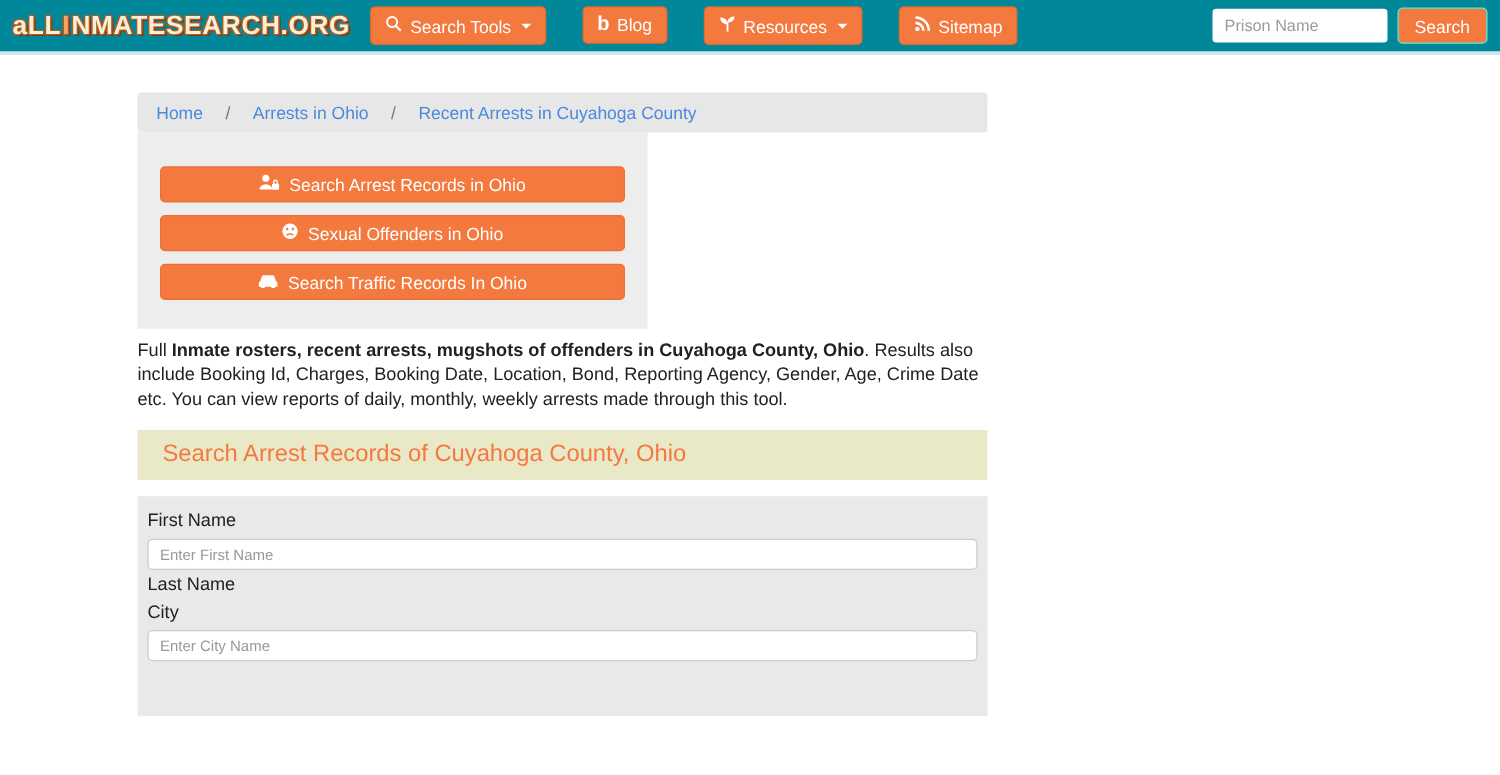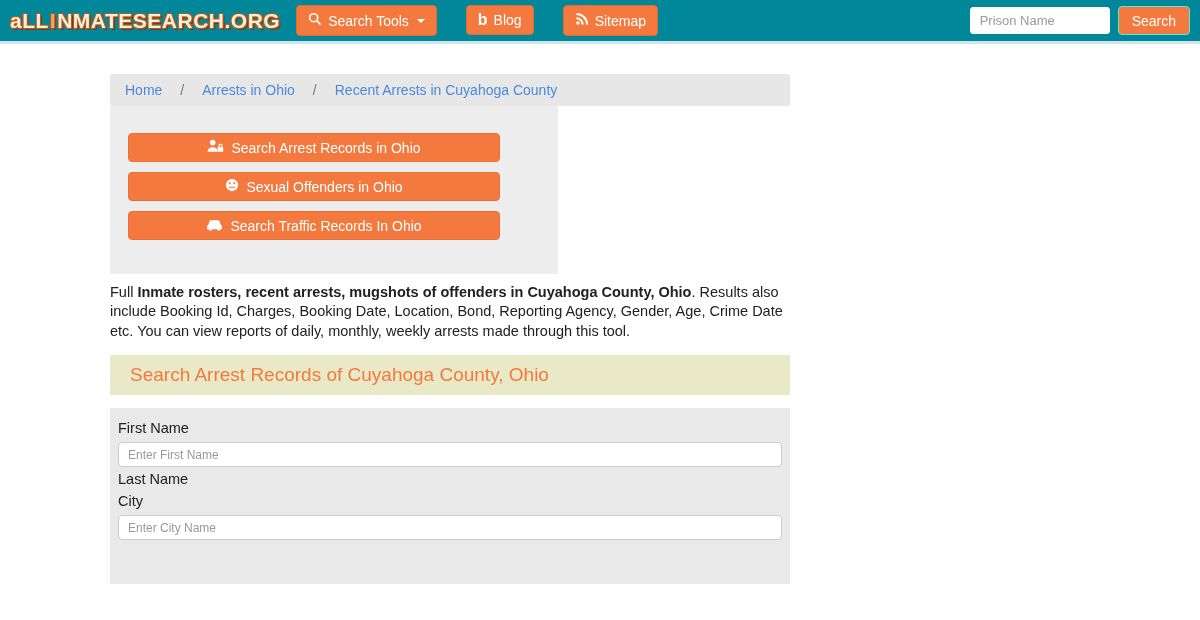--- a/index.html
+++ b/index.html
@@ -81,33 +81,33 @@
 
   .page-title {
     font-size: 24px;
     font-weight: 400;
     color: #212121;
     margin: 12px 0 5px 0;
   }
 
   .buttons-panel {
     background: #ededed;
-    width: 448px;
+    width: 408px;
     padding: 27px 0 22px 18px;
   }
   .action-btn {
     display: flex; align-items: center; justify-content: center; gap: 7px;
     width: 372px; height: 29px;
     background: #f4793e;
     border: 1px solid #ed6f33; border-radius: 4px;
     color: #ffffff; font-size: 14px;
     font-family: "Liberation Sans", sans-serif;
     margin-bottom: 10px; cursor: pointer;
   }
-  .action-btn:last-child { margin-bottom: 12px; }
+  .action-btn:last-child { margin-bottom: 1px; }
   .action-btn svg { flex: 0 0 auto; }
 
   .intro {
     margin: 9px 0 0 0;
     font-size: 14.5px;
     line-height: 1.34;
     color: #212121;
   }
   .intro b { font-weight: 700; }
 
@@ -163,20 +163,31 @@
               <circle cx="6.5" cy="6.5" r="4.6" fill="none" stroke="#fff" stroke-width="1.8"></circle>
               <line x1="10" y1="10" x2="14.4" y2="14.4" stroke="#fff" stroke-width="2"></line>
             </svg>
         </span>
         <span>Search Tools</span>
         <span class="caret"></span>
       </button>
       <button class="nav-btn">
         <span class="blog-glyph">b</span>
         <span>Blog</span>
+      </button>
+      <button class="nav-btn">
+        <span>
+          <svg width="14" height="14" viewBox="0 0 16 16">
+              <path d="M8 15 V6.5" stroke="#fff" stroke-width="1.6" fill="none"></path>
+              <path d="M8 8.5 C8 4.5 5.2 2.2 1.4 2.2 C1.4 6.2 4.4 8.5 8 8.5 Z" fill="#fff"></path>
+              <path d="M8 6.7 C8 3.6 10.4 1.4 14.4 1.4 C14.4 5 11.8 6.9 8 6.7 Z" fill="#fff"></path>
+            </svg>
+        </span>
+        <span>Resources</span>
+        <span class="caret"></span>
       </button>
       <button class="nav-btn">
         <span>
           <svg width="14" height="14" viewBox="0 0 16 16">
               <circle cx="3.3" cy="12.7" r="2" fill="#fff"></circle>
               <path d="M1.6 7.2 a7.2 7.2 0 0 1 7.2 7.2" stroke="#fff" stroke-width="2.3" fill="none"></path>
               <path d="M1.6 2.2 a12.2 12.2 0 0 1 12.2 12.2" stroke="#fff" stroke-width="2.3" fill="none"></path>
             </svg>
         </span>
         <span>Sitemap</span>

